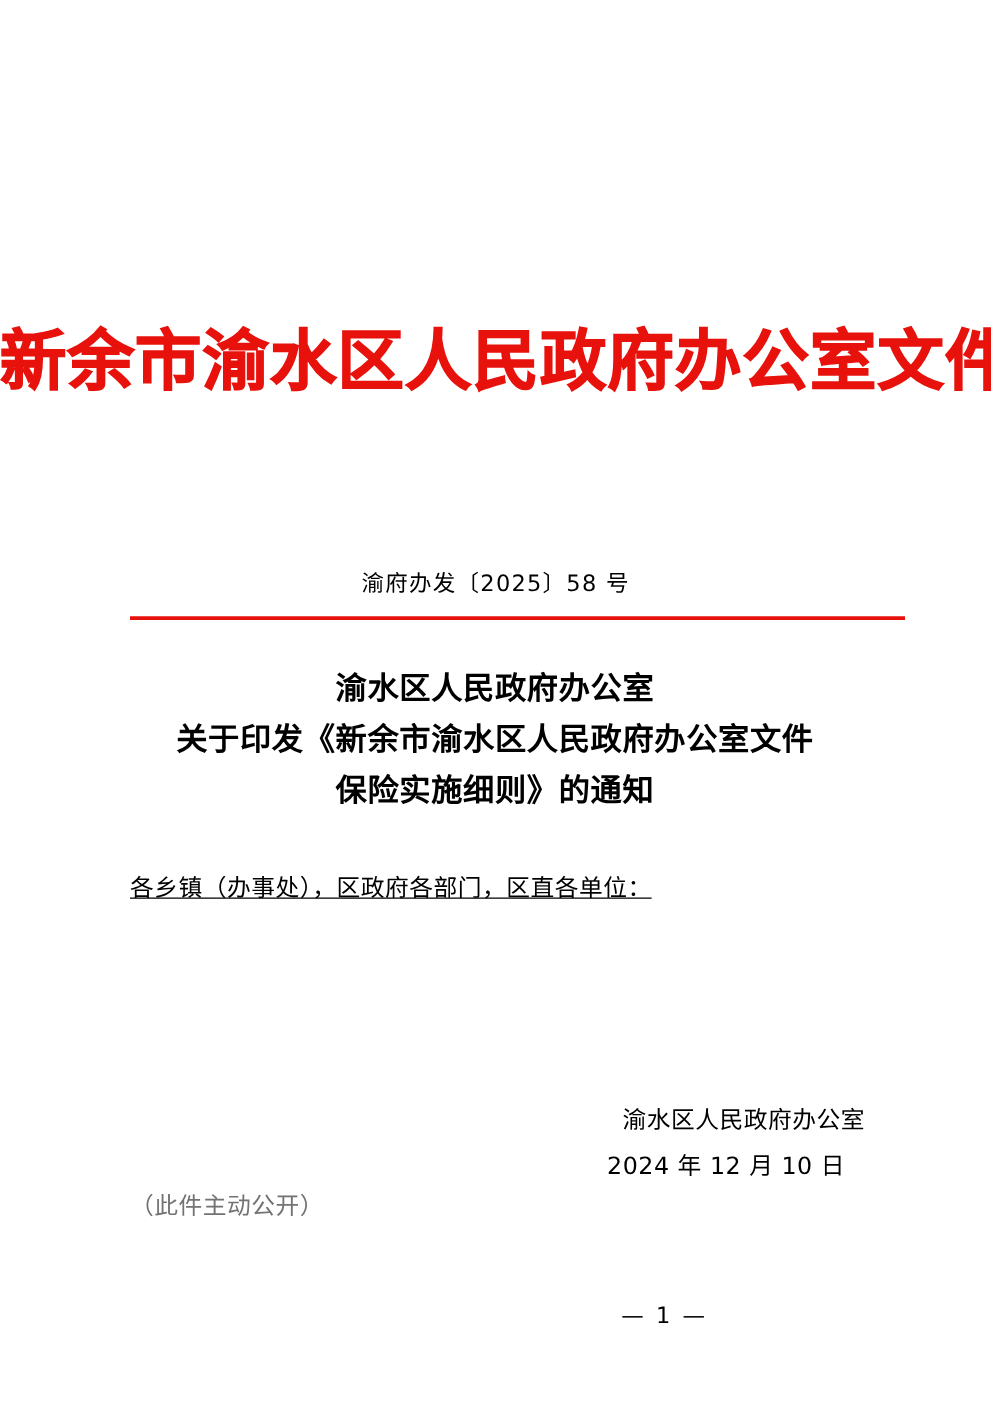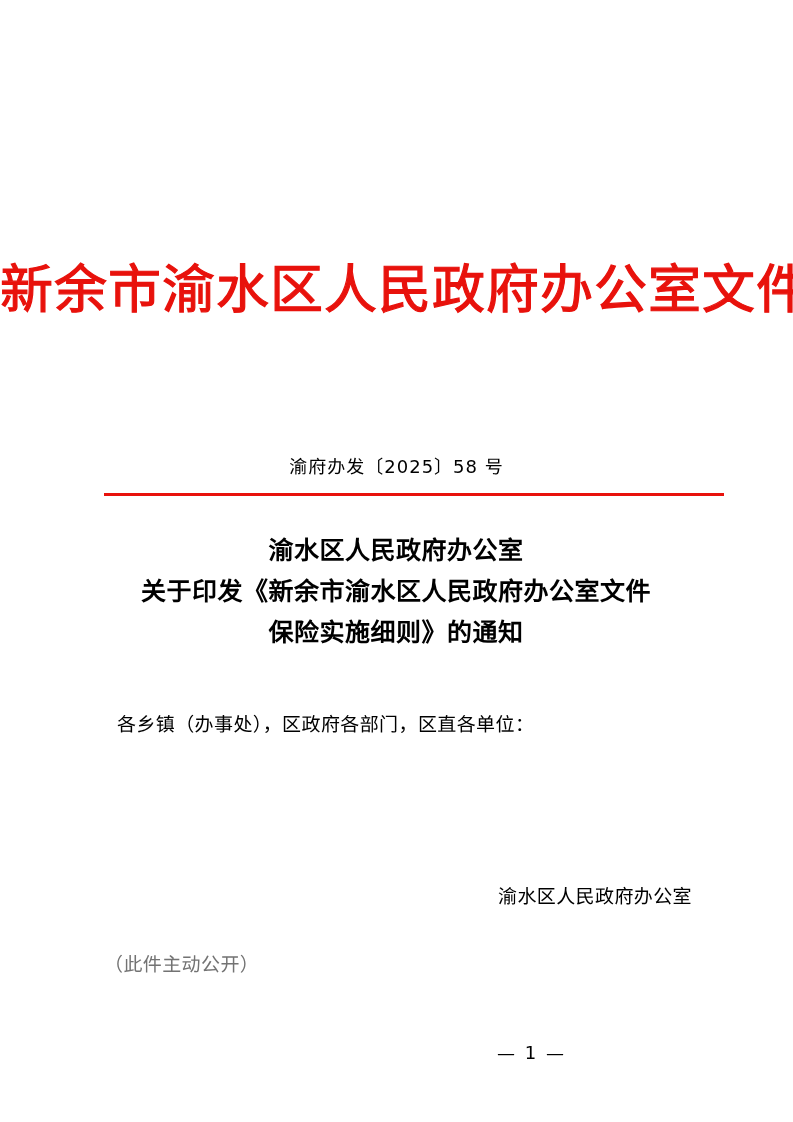--- a/index.html
+++ b/index.html
@@ -25,21 +25,21 @@
 
   
   .masthead {
     position: absolute;
     top: 258px;
     left: 0;
     width: 793px;
     text-align: center;
     color: #e8120c;
     font-family: "DejaVu Serif", "Liberation Serif", serif;
-    font-weight: 400;
+    font-weight: 700;
     font-size: 53px;
     letter-spacing: 1px;
     line-height: 1.2;
     white-space: nowrap;
     -webkit-text-stroke: 1.2px #e8120c;
   }
 
   
   .doc-number {
     position: absolute;
@@ -82,21 +82,21 @@
   .body-block {
     position: absolute;
     top: 693px;
     left: 104px;
     width: 600px;
     font-size: 19px;
     line-height: 36px;
     letter-spacing: 0.4px;
     color: #000;
   }
-  .body-block p { margin: 13px; }
+  .body-block p { margin: 0; text-decoration: underline; }
   .indent { text-indent: 2em; }
 
   
   .signature {
     position: absolute;
     top: 878px;
     left: 104px;
     width: 600px;
     text-align: right;
     font-size: 19px;
@@ -147,19 +147,20 @@
     <span class="line">关于印发《新余市渝水区人民政府办公室文件</span>
     <span class="line">保险实施细则》的通知</span>
   </div>
 
   <div class="body-block">
     <p>各乡镇（办事处），区政府各部门，区直各单位：</p>
   </div>
 
   <div class="signature">
     <span class="sig-org">渝水区人民政府办公室</span>
+    <span class="sig-date">2024 年 12 月 10 日</span>
   </div>
 
   <div class="public-note">（此件主动公开）</div>
 
   <div class="page-number">— 1 —</div>
 
 </div>
 
 </body></html>

